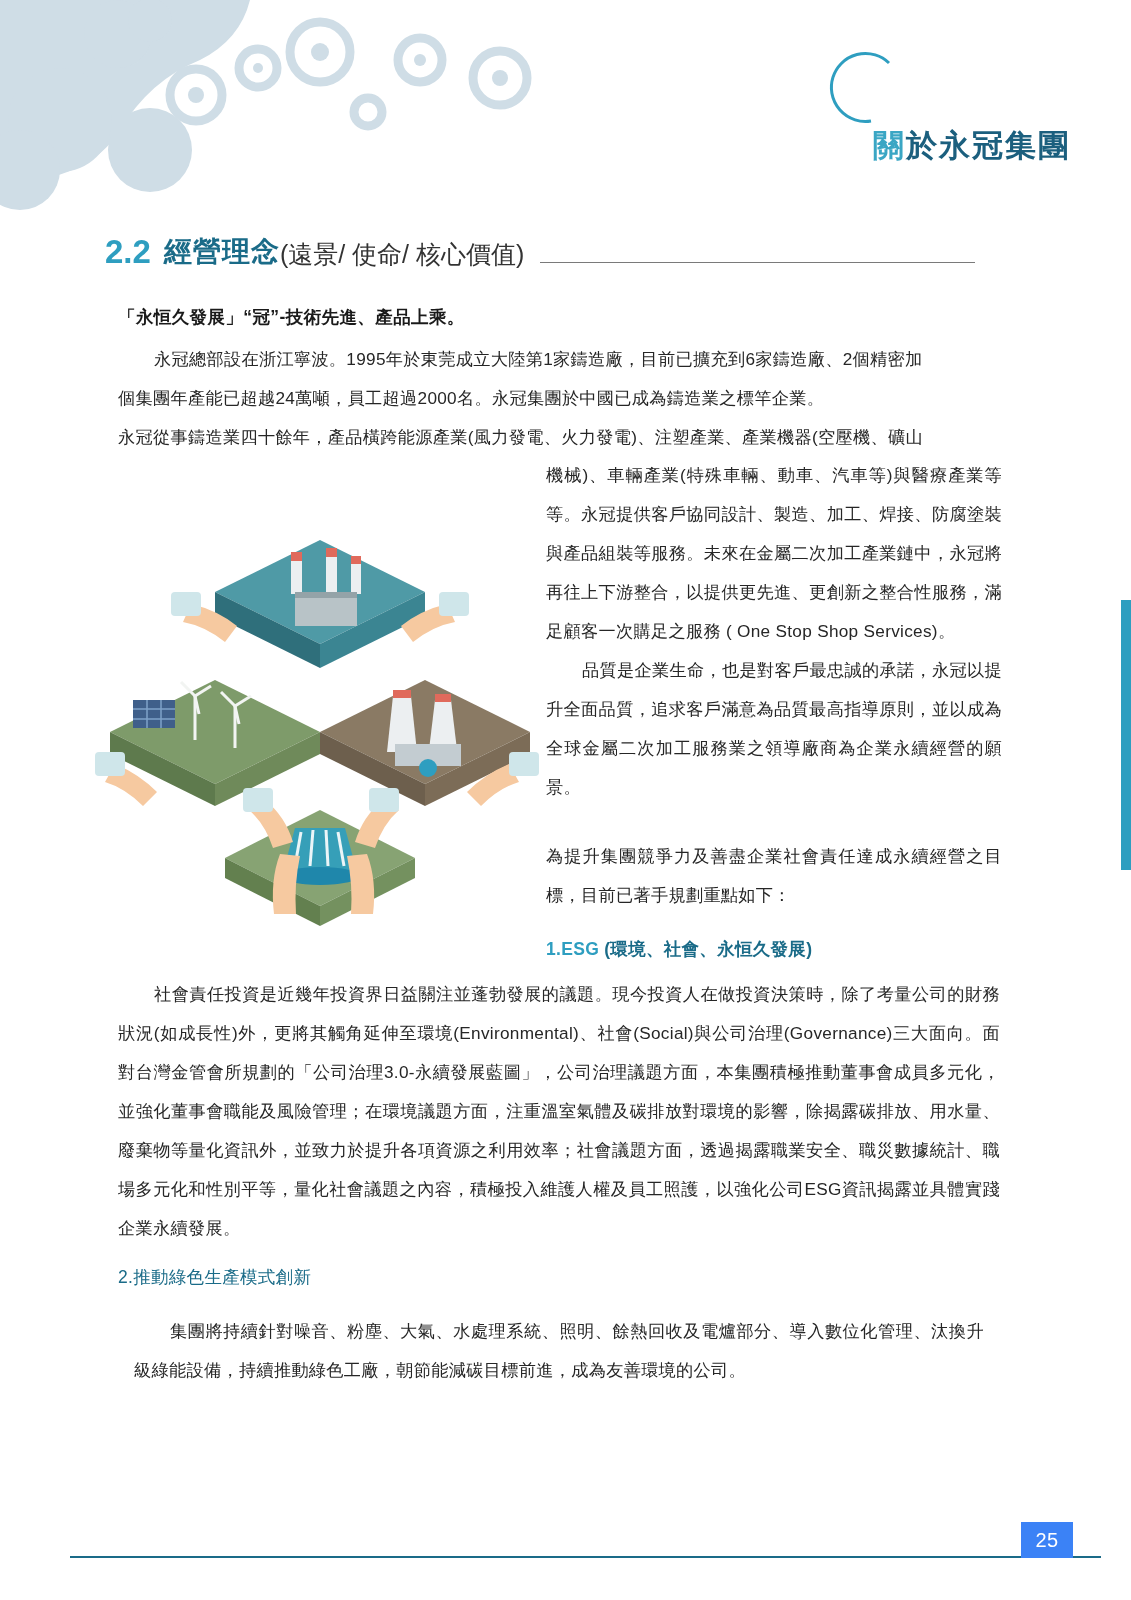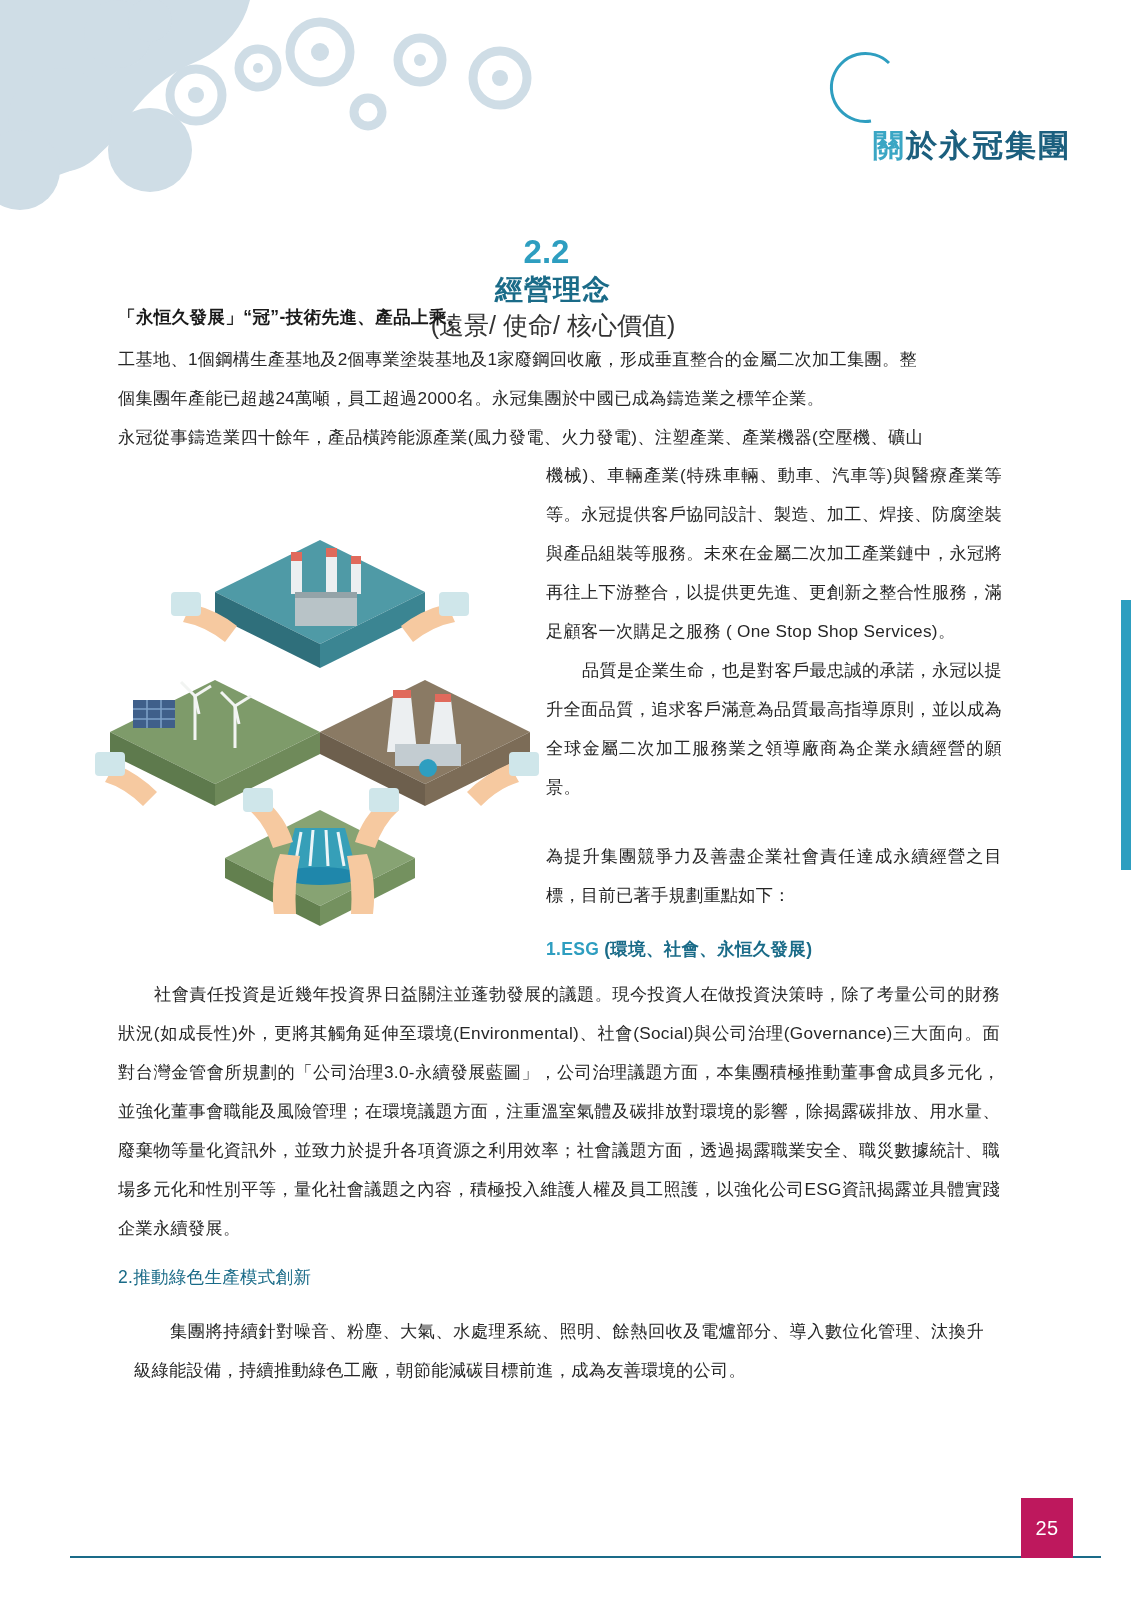--- a/index.html
+++ b/index.html
@@ -45,26 +45,25 @@
     white-space: nowrap;
     margin-top: 30px;
   }
   #header-chapter .ch-text .first {
     color: #3aa6c4;
   }
 
   
   #section-heading {
     position: absolute;
-    left: 118px;
+    left: 105px;
     top: 233px;
     width: 870px;
     display: flex;
-    align-items: center;
-    flex-direction: column;
+    align-items: flex-end;
   }
   #section-heading .num {
     font-size: 33px;
     font-weight: bold;
     color: #2e9ec0;
     margin-right: 13px;
     letter-spacing: 0px;
   }
   #section-heading .title {
     font-size: 28px;
@@ -196,22 +195,22 @@
     right: 30px;
     bottom: 42px;
     height: 2px;
     background: #1a6b88;
   }
   #page-number {
     position: absolute;
     right: 58px;
     bottom: 42px;
     width: 52px;
-    height: 60px;
-    background: #be185d;
+    height: 36px;
+    background: #3b82f6;
     color: #ffffff;
     font-size: 20px;
     display: flex;
     align-items: center;
     justify-content: center;
     letter-spacing: 0.5px;
   }
 </style>
 </head>
 <body>
@@ -259,21 +258,21 @@
 <div id="section-heading">
   <span class="num">2.2</span>
   <span class="title">經營理念</span>
   <span class="subtitle">(遠景/ 使命/ 核心價值)</span>
   <span class="rule"></span>
 </div>
 
 <div class="bold-lead">「永恒久發展」“冠”-技術先進、產品上乘。</div>
 
 <div id="para-1" class="body-text">
-  <p>工基地、1個鋼構生產基地及2個專業塗裝基地及1家廢鋼回收廠，形成垂直整合的金屬二次加工集團。整</p>
+  <p class="indent">永冠總部設在浙江寧波。1995年於東莞成立大陸第1家鑄造廠，目前已擴充到6家鑄造廠、2個精密加</p>
   <p>個集團年產能已超越24萬噸，員工超過2000名。永冠集團於中國已成為鑄造業之標竿企業。</p>
   <p>永冠從事鑄造業四十餘年，產品橫跨能源產業(風力發電、火力發電)、注塑產業、產業機器(空壓機、礦山</p>
 </div>
 
 <div id="illustration">
   <svg width="450" height="430" viewBox="0 0 450 430" xmlns="http://www.w3.org/2000/svg">
     <defs>
       <linearGradient id="gTeal" x1="0" y1="0" x2="0" y2="1">
         <stop offset="0%" stop-color="#4f9aa6"></stop>
           <stop offset="100%" stop-color="#2f7380"></stop>

